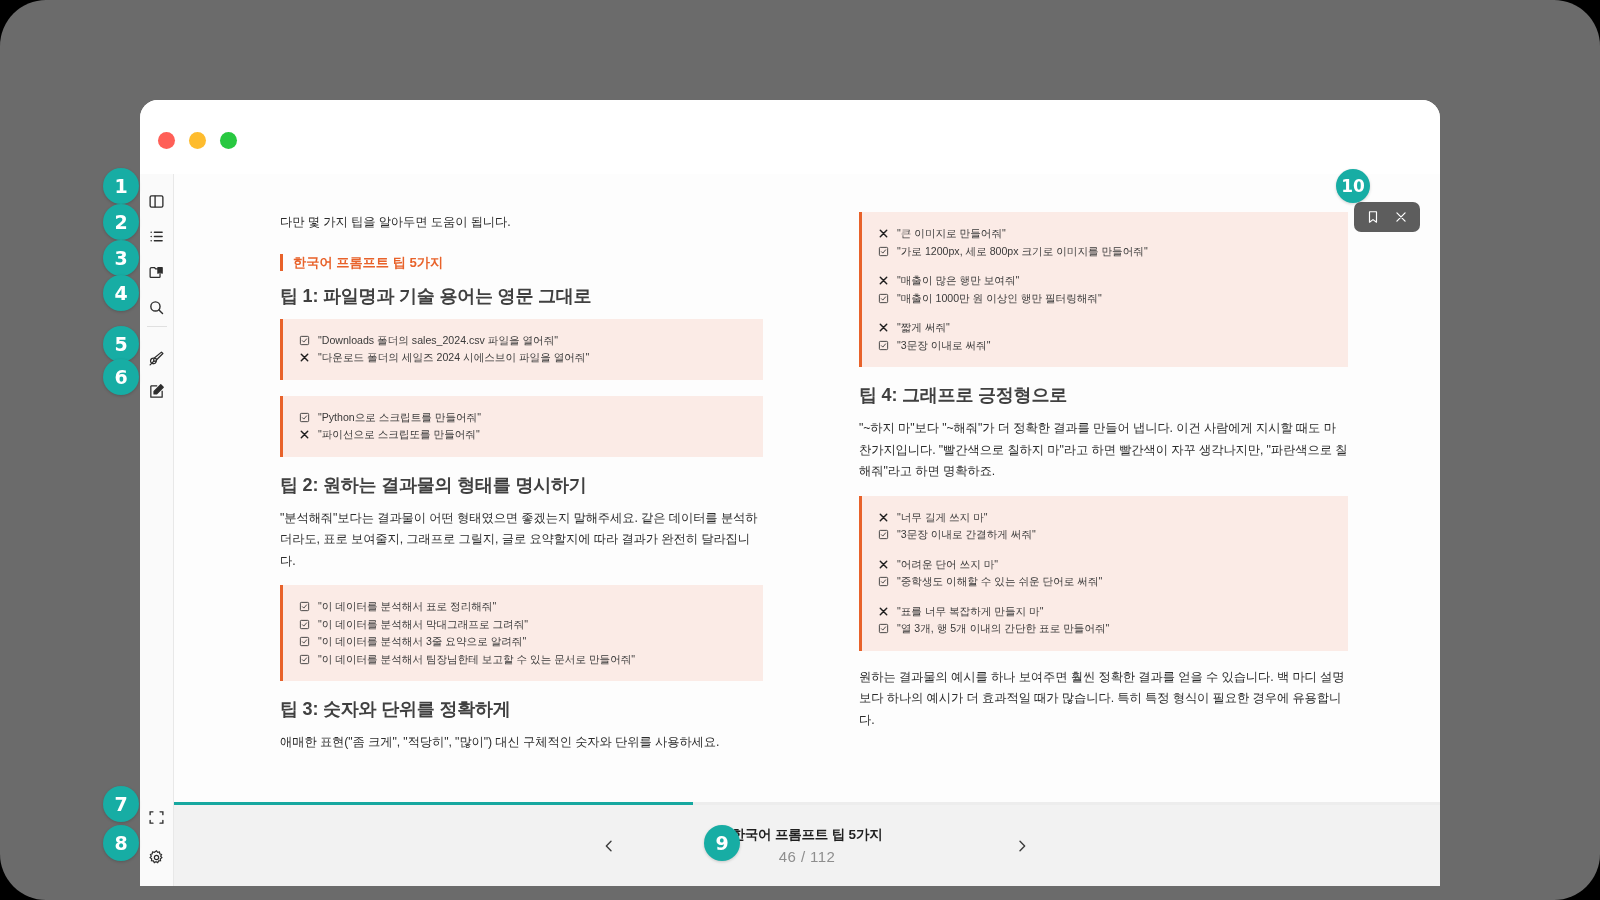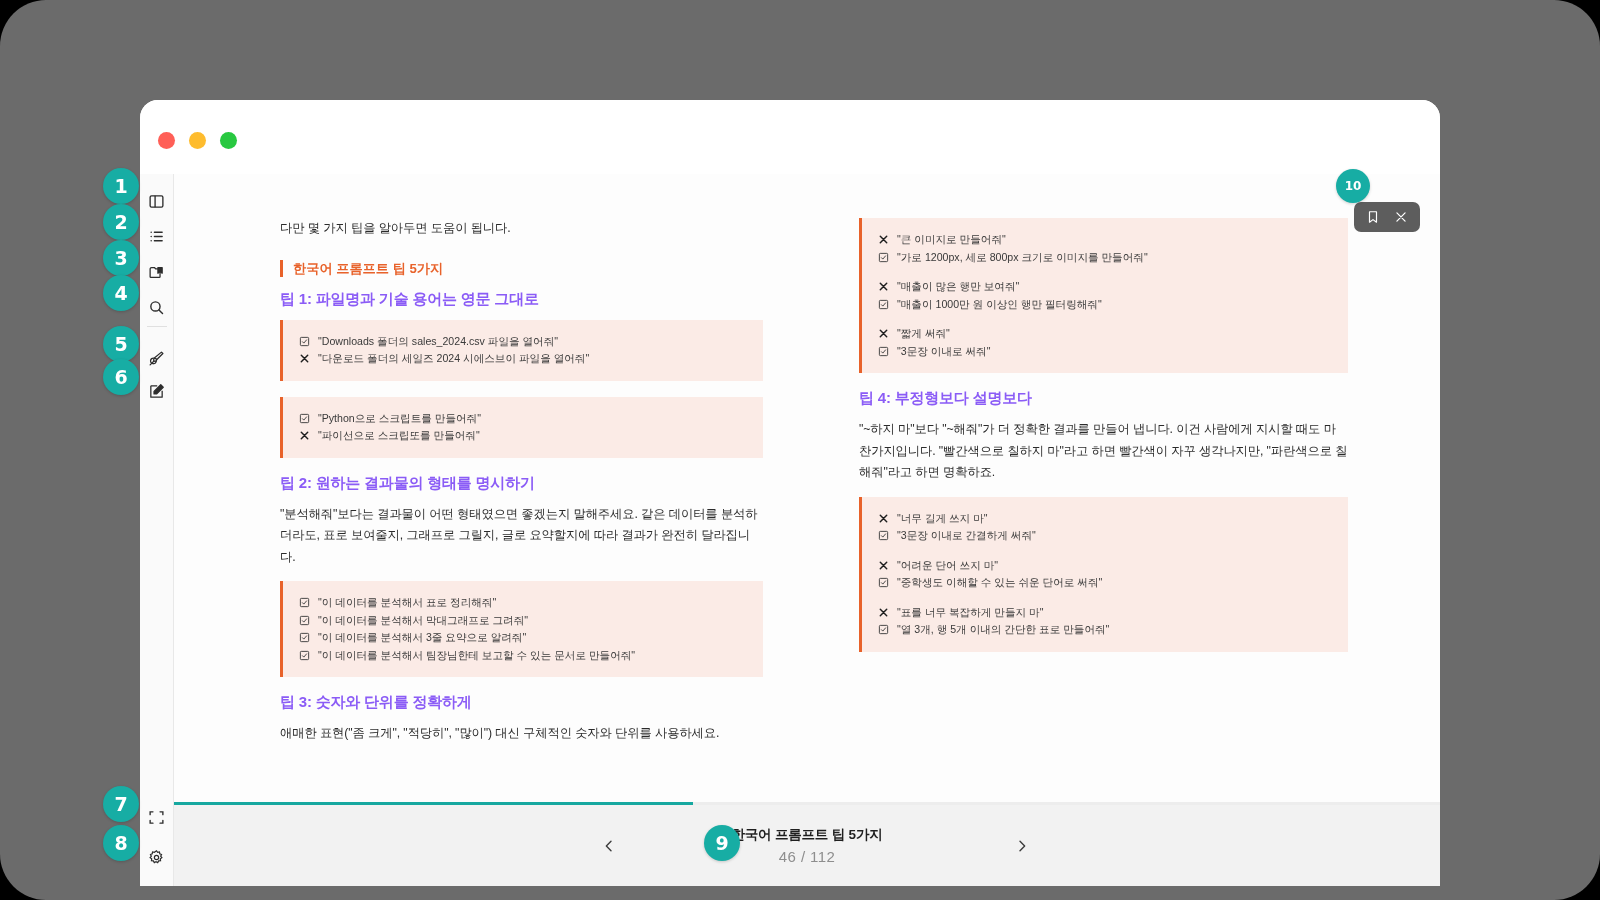--- a/index.html
+++ b/index.html
@@ -54,21 +54,21 @@
   }
 
   
   .reader {
     position: absolute; left: 34px; top: 74px;
     width: 1266px; height: 712px;
     background: #fdfdfd;
   }
 
   .pages {
-    position: absolute; left: 0; top: 14px; width: 100%; height: 628px;
+    position: absolute; left: 0; top: 8px; width: 100%; height: 628px;
     display: flex;
   }
   .page-col {
     flex: 1 1 50%;
     position: relative;
     padding: 30px 62px 0 62px;
   }
   .page-col.left { padding-left: 106px; padding-right: 44px; }
   .page-col.right { padding-left: 52px; padding-right: 92px; }
 
@@ -82,21 +82,21 @@
   .doc p {
     font-size: 12.3px; line-height: 21.5px; color: #2b2b2b;
     margin: 0 0 13px 0; letter-spacing: -0.1px;
   }
   .doc h2.section-title {
     font-size: 13.2px; font-weight: bold; color: #e8622a;
     margin: 20px 0 13px 0; padding-left: 10px;
     border-left: 3px solid #e8622a; line-height: 17px;
   }
   .doc h3.tip-title {
-    font-size: 15px; font-weight: bold; color: #8b5cf6;
+    font-size: 18px; font-weight: bold; color: #404040;
     margin: 4px 0 11px 0; letter-spacing: -0.2px;
   }
   .callout {
     background: #fbebe6;
     border-left: 3px solid #e8622a;
     padding: 13px 15px 13px 16px;
     margin: 0 0 16px 0;
   }
   .callout .grp { margin-bottom: 12px; }
   .callout .grp:last-child { margin-bottom: 0; }
@@ -150,21 +150,21 @@
   .badge {
     position: absolute;
     width: 36px; height: 36px; border-radius: 50%;
     background: #17ada4; color: #ffffff;
     display: flex; align-items: center; justify-content: center;
     font-size: 19px; font-weight: bold;
     font-family: "DejaVu Sans", sans-serif;
     z-index: 40;
     box-shadow: 0 1px 3px rgba(0,0,0,0.18);
   }
-  .badge.b10 { width: 34px; height: 34px; font-size: 12px; }
+  .badge.b10 { width: 34px; height: 34px; font-size: 17px; }
 </style>
 </head>
 <body>
 
 <div id="root">
   <div class="device-frame"></div>
 
   <div class="app-window">
 
     <div class="titlebar">
@@ -393,21 +393,21 @@
                   <svg width="11" height="11" viewBox="0 0 24 24" fill="none" stroke="#3a3a3a" stroke-width="2">
                     <rect x="3" y="3" width="18" height="18" rx="2"></rect>
                       <path d="M7.5 12.5l3 3 6-7" stroke-linecap="round" stroke-linejoin="round"></path>
                   </svg>
                 </span>
                 <span>"3문장 이내로 써줘"</span>
               </div>
             </div>
           </div>
 
-          <h3 class="tip-title">팁 4: 부정형보다 설명보다</h3>
+          <h3 class="tip-title">팁 4: 그래프로 긍정형으로</h3>
           <p>"~하지 마"보다 "~해줘"가 더 정확한 결과를 만들어 냅니다. 이건 사람에게 지시할 때도 마찬가지입니다. "빨간색으로 칠하지 마"라고 하면 빨간색이 자꾸 생각나지만, "파란색으로 칠해줘"라고 하면 명확하죠.</p>
 
           <div class="callout">
             <div class="grp">
               <div class="ex-line">
                 <span class="ex-mark">
                   <svg width="11" height="11" viewBox="0 0 24 24" fill="none" stroke="#1f1f1f" stroke-width="3.2" stroke-linecap="round">
                     <path d="M5 5l14 14M19 5L5 19"></path>
                   </svg>
                 </span>
@@ -456,20 +456,21 @@
                   <svg width="11" height="11" viewBox="0 0 24 24" fill="none" stroke="#3a3a3a" stroke-width="2">
                     <rect x="3" y="3" width="18" height="18" rx="2"></rect>
                       <path d="M7.5 12.5l3 3 6-7" stroke-linecap="round" stroke-linejoin="round"></path>
                   </svg>
                 </span>
                 <span>"열 3개, 행 5개 이내의 간단한 표로 만들어줘"</span>
               </div>
             </div>
           </div>
 
+          <p>원하는 결과물의 예시를 하나 보여주면 훨씬 정확한 결과를 얻을 수 있습니다. 백 마디 설명보다 하나의 예시가 더 효과적일 때가 많습니다. 특히 특정 형식이 필요한 경우에 유용합니다.</p>
 
           <div class="pg-num">47</div>
         </div>
       </div>
 
       <div class="progress-track">
         <div class="progress-fill" id="progress-fill" style="width: 41%;"></div>
       </div>
 
       <div class="bottombar">

